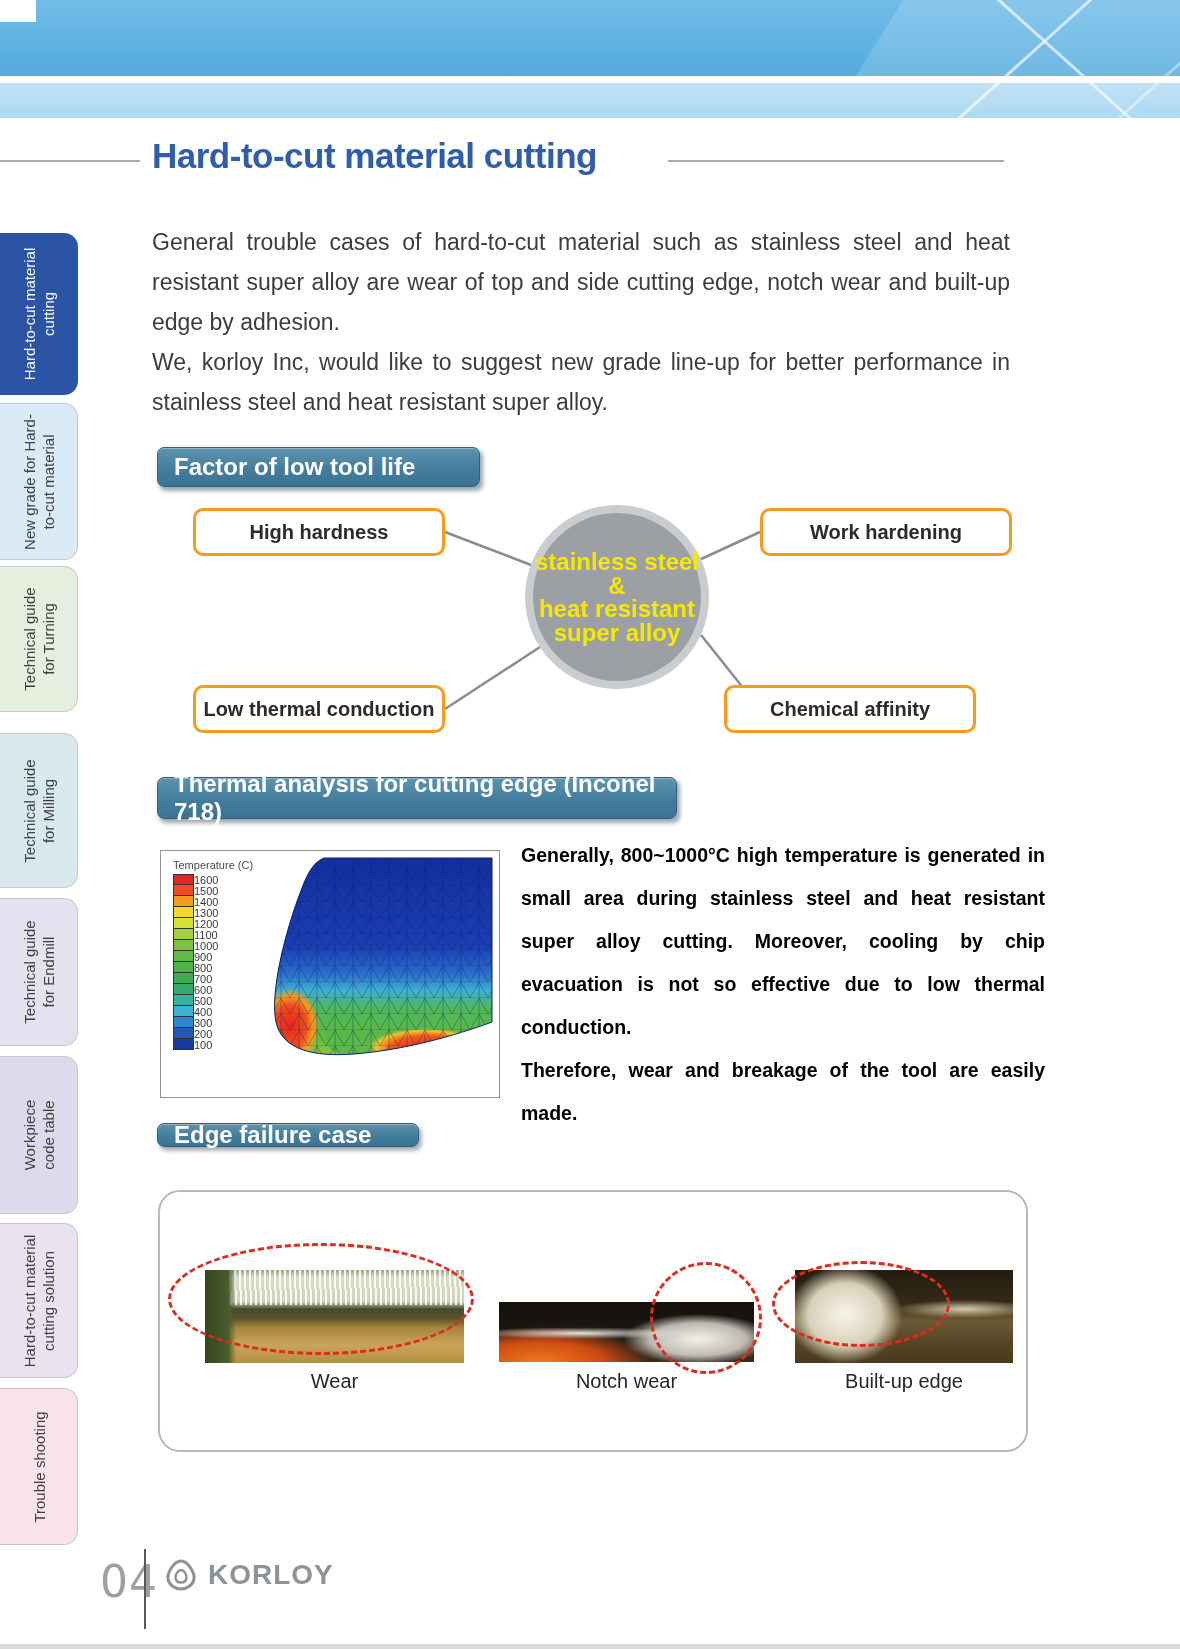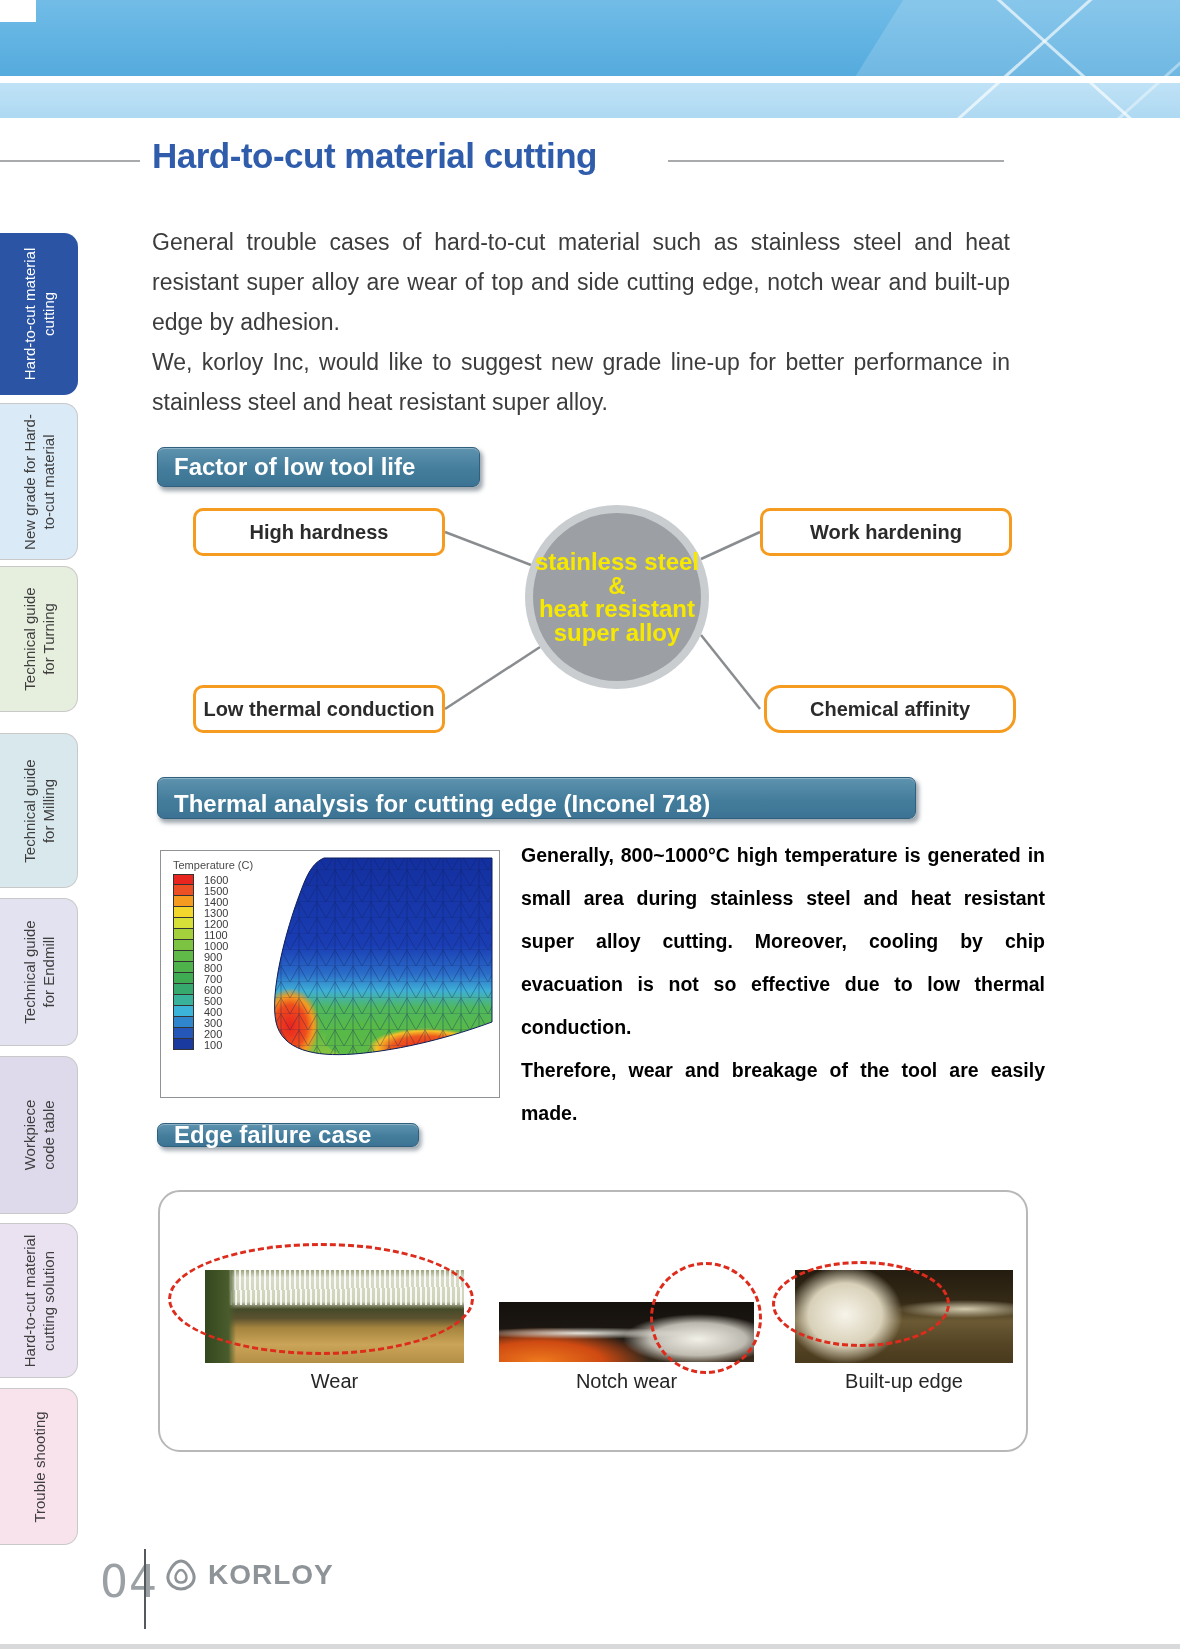--- a/index.html
+++ b/index.html
@@ -46,48 +46,48 @@
   .intro { position:absolute; left:152px; top:222px; width:858px; font-size:23px;
     line-height:40px; color:#3c3c3c; text-align:justify; }
 
   
   .badge { position:absolute; display:flex; align-items:center; padding:0 16px;
     color:#ffffff; font-weight:bold; font-size:24px;
     background:linear-gradient(180deg,#5e93ae 0%,#447d9c 55%,#3c7394 100%);
     border:1px solid #2f607e; border-radius:7px;
     box-shadow:2.5px 3.5px 4px rgba(40,60,75,0.45), inset 0 1px 0 rgba(255,255,255,0.3); }
   .badge-factor  { left:157px; top:447px; width:323px; height:40px; }
-  .badge-thermal { left:157px; top:777px; width:759px; height:42px;align-items:flex-end; }
+  .badge-thermal { left:157px; top:777px; width:520px; height:42px; }
   .badge-edge    { left:157px; top:1123px; width:262px; height:24px; }
 
   
   .connectors { position:absolute; left:150px; top:490px; pointer-events:none; }
   .fbox { position:absolute; height:48px; width:252px; background:#fff;
     border:3px solid #f59b20; border-radius:10px; display:flex; align-items:center;
     justify-content:center; font-size:20px; font-weight:bold; color:#2b2b2b; }
   .fb1 { left:193px; top:508px; }
   .fb2 { left:760px; top:508px; }
   .fb3 { left:193px; top:685px; }
-  .fb4 { left:764px; top:685px;border-radius:17px; }
+  .fb4 { left:724px; top:685px; }
   .center-circle { position:absolute; left:525px; top:505px; width:184px; height:184px;
     border-radius:50%; background:#c9cdd0; }
   .center-circle .inner { position:absolute; inset:8px; border-radius:50%; background:#9ca0a4;
     display:flex; align-items:center; justify-content:center; }
   .center-circle .label { color:#f6e800; font-weight:bold; font-size:24px; line-height:23.5px;
     text-align:center; white-space:pre-line; }
 
   
   .thermal-frame { position:absolute; left:160px; top:850px; width:340px; height:248px;
     border:1.5px solid #8f9396; background:#fff; }
   .legend { position:absolute; left:12px; top:8px; }
   .legend-title { font-size:11px; color:#4a4a4a; margin-bottom:3px; }
   .leg-row { display:flex; align-items:center; height:11px; }
   .leg-swatch { width:21px; height:11px; border:0.5px solid #333; border-top:none; }
   .leg-row:first-of-type .leg-swatch { border-top:0.5px solid #333; }
-  .leg-val { font-size:11px; color:#3a3a3a; margin-left:10px; }
+  .leg-val { font-size:11px; color:#3a3a3a; }
   .mesh-svg { position:absolute; left:93px; top:3px; }
   .thermal-desc { position:absolute; left:521px; top:834px; width:524px; font-size:19.5px;
     line-height:43px; color:#000000; text-align:justify;font-weight:bold; }
 
   
   .failure-panel { position:absolute; left:158px; top:1190px; width:870px; height:262px;
     border:2px solid #b8b8b8; border-radius:22px; background:#fff; }
   .photo { position:absolute; }
   .photo-wear { left:205px; top:1270px; width:259px; height:93px;
     background:

